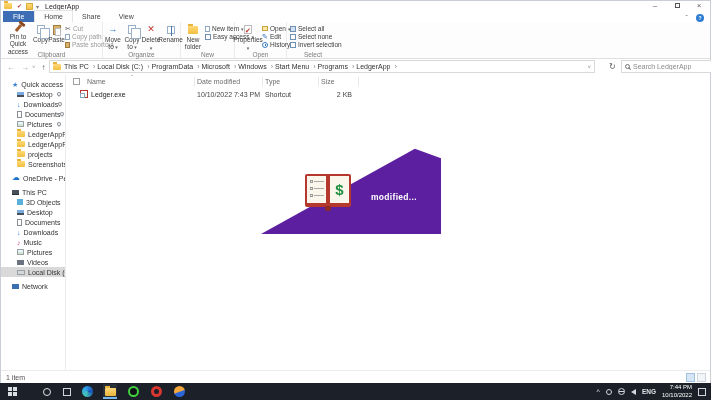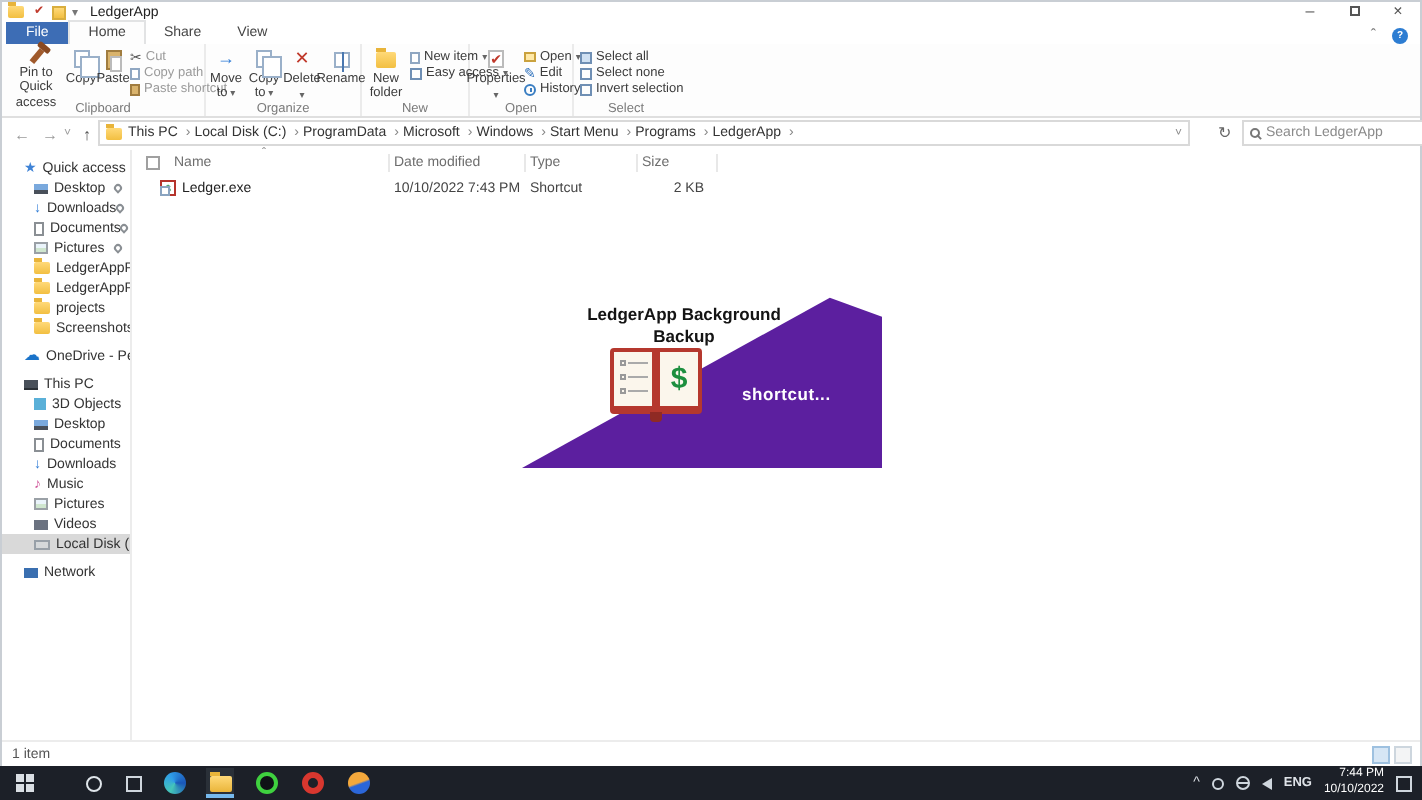--- a/index.html
+++ b/index.html
@@ -468,21 +468,20 @@
           <span>Ledger.exe</span>
         </span>
         <span class="col-date">10/10/2022 7:43 PM</span>
         <span class="col-type">Shortcut</span>
         <span class="col-size">2 KB</span>
       </div>
     </div>
 
     <div class="overlay">
       <div class="tri"></div>
-      <div class="ov-title">LedgerApp Background Backup</div>
       <div class="book">
         <div class="cover"></div>
         <div class="pg pl">
           <div class="lrow">
               <span class="b"></span>
               <span class="l"></span>
             </div>
           <div class="lrow">
               <span class="b"></span>
               <span class="l"></span>
@@ -490,21 +489,21 @@
           <div class="lrow">
               <span class="b"></span>
               <span class="l"></span>
             </div>
         </div>
         <div class="pg pr">
           <span class="dollar">$</span>
         </div>
         <div class="clasp"></div>
       </div>
-      <div class="ov-status">shortcut...</div>
+      <div class="ov-status">modified...</div>
     </div>
 
     <div class="statusbar">
       <span class="scount">1 item</span>
       <div class="viewtoggles">
         <span class="vt on"></span>
         <span class="vt off"></span>
       </div>
     </div>
   </div>

